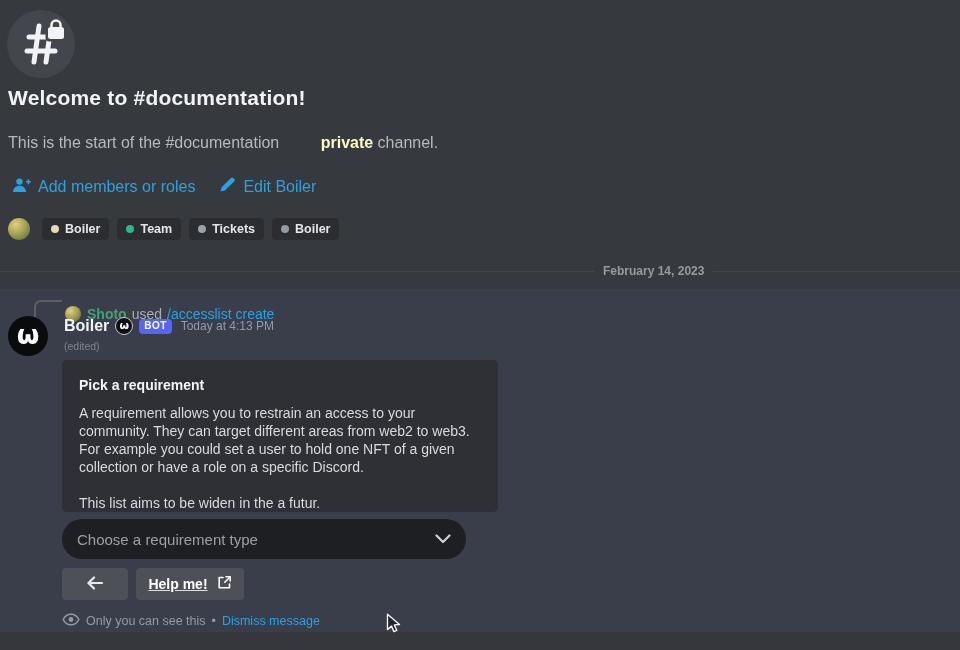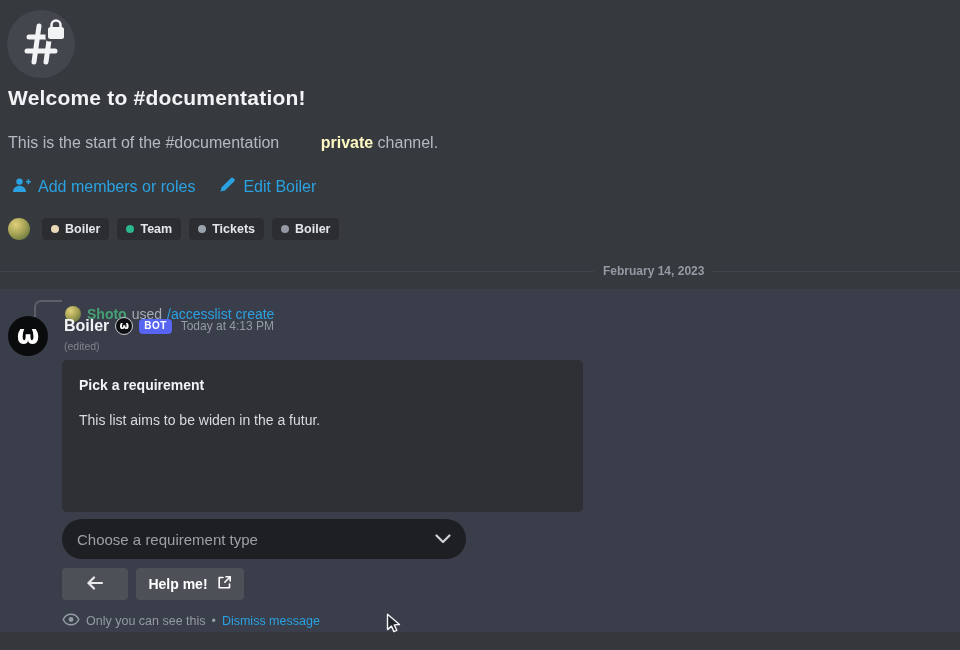--- a/index.html
+++ b/index.html
@@ -64,35 +64,35 @@
   }
   .bot-logo .glyph { color:#fff; font-family:"DejaVu Sans", sans-serif; font-weight:700; font-size:11px; line-height:1; margin-top:-1px; }
   .bot-badge {
     background:#5865f2; color:#fff; font-size:10px; font-weight:700; letter-spacing:.4px;
     border-radius:4px; padding:2.5px 5px; line-height:1;
   }
   .timestamp { font-size:12px; color:#949ba4; margin-left:3px; }
   .edited-label { position:absolute; left:64px; top:51px; font-size:10.5px; color:#80848e; }
   
   .embed {
-    position:absolute; left:62px; top:71px; width:521px; height:152px;
+    position:absolute; left:62px; top:71px; width:436px; height:152px;
     background:#2e3035; border-radius:5px; padding:17px 17px 16px 17px;
   }
   .embed-title { font-size:14px; font-weight:700; color:#f2f3f5; margin-bottom:11px; }
   .embed-body { font-size:14px; line-height:18px; color:#d8dadd; max-width:485px; }
   .embed-footer-line { font-size:14px; line-height:18px; color:#d8dadd; margin-top:18px; }
   
   .select {
     position:absolute; left:62px; top:230px; width:404px; height:40px;
     background:#1e1f22; border-radius:20px; display:flex; align-items:center;
     padding:0 15px; cursor:pointer;
   }
   .select-placeholder { font-size:15px; color:#9ba0a6; flex:1; }
   
-  .btn-row { position:absolute; left:62px; top:279px; display:flex; gap:8px; }
+  .btn-row { position:absolute; left:62px; top:279px; display:flex; gap:8px;text-decoration:underline; }
   .btn {
     height:32px; background:#4e5058; border:none; border-radius:4px; cursor:pointer;
     display:flex; align-items:center; justify-content:center; color:#fff;
   }
   .btn-back { width:66px; }
   .btn-help { width:108px; gap:9px; font-size:14px; font-weight:700; font-family:"Liberation Sans",sans-serif; }
   
   .ephemeral { position:absolute; left:62px; top:324px; display:flex; align-items:center; gap:6px; font-size:12.5px; color:#949ba4; }
   .dismiss-link { color:#2aa2e2; cursor:pointer; }
   
@@ -197,20 +197,21 @@
           <span class="glyph">ω</span>
         </span>
       <span class="bot-badge">BOT</span>
       <span class="timestamp">Today at 4:13 PM</span>
     </div>
 
     <div class="edited-label">(edited)</div>
 
     <div class="embed">
       <div class="embed-title">Pick a requirement</div>
+      <div class="embed-body">A requirement allows you to restrain an access to your community. They can target different areas from web2 to web3. For example you could set a user to hold one NFT of a given collection or have a role on a specific Discord.</div>
       <div class="embed-footer-line">This list aims to be widen in the a futur.</div>
     </div>
 
     <div class="select">
       <span class="select-placeholder">Choose a requirement type</span>
       <span>
         <svg width="16" height="10" viewBox="0 0 16 10" fill="none">
           <polyline points="1.5,1.5 8,8 14.5,1.5" stroke="#cfd3d8" stroke-width="2.2" stroke-linecap="round" stroke-linejoin="round"></polyline>
         </svg>
       </span>

